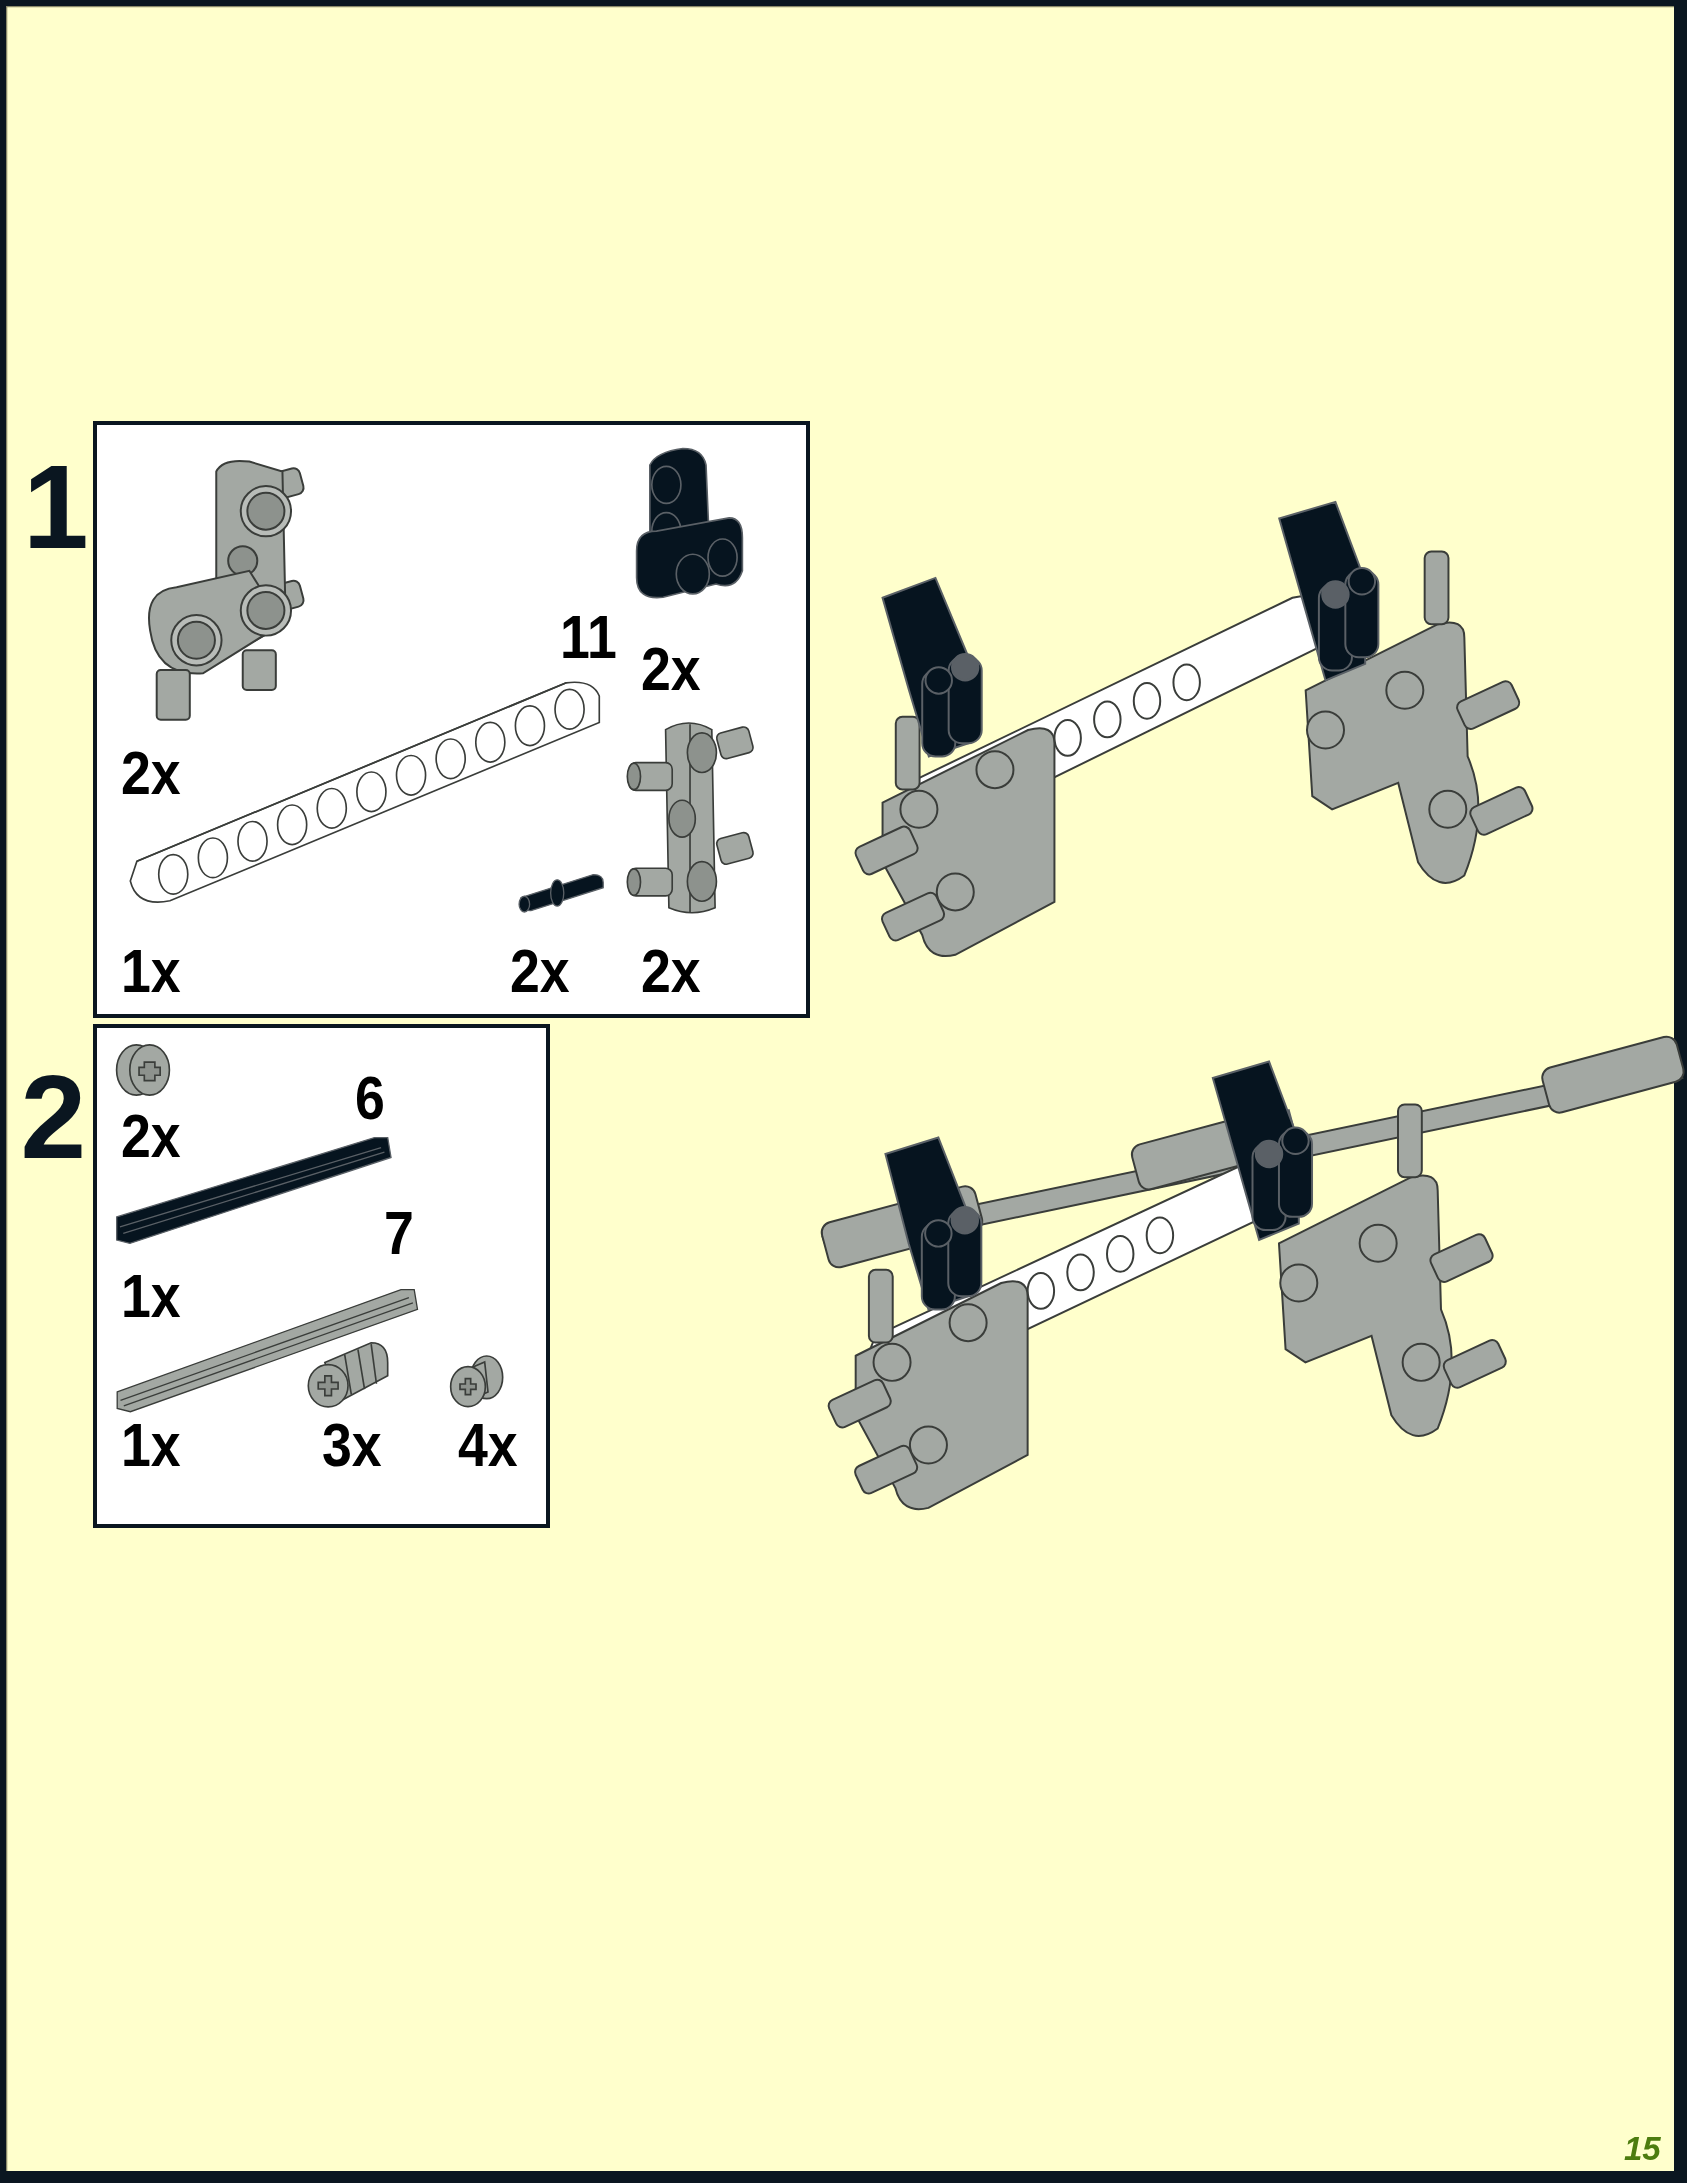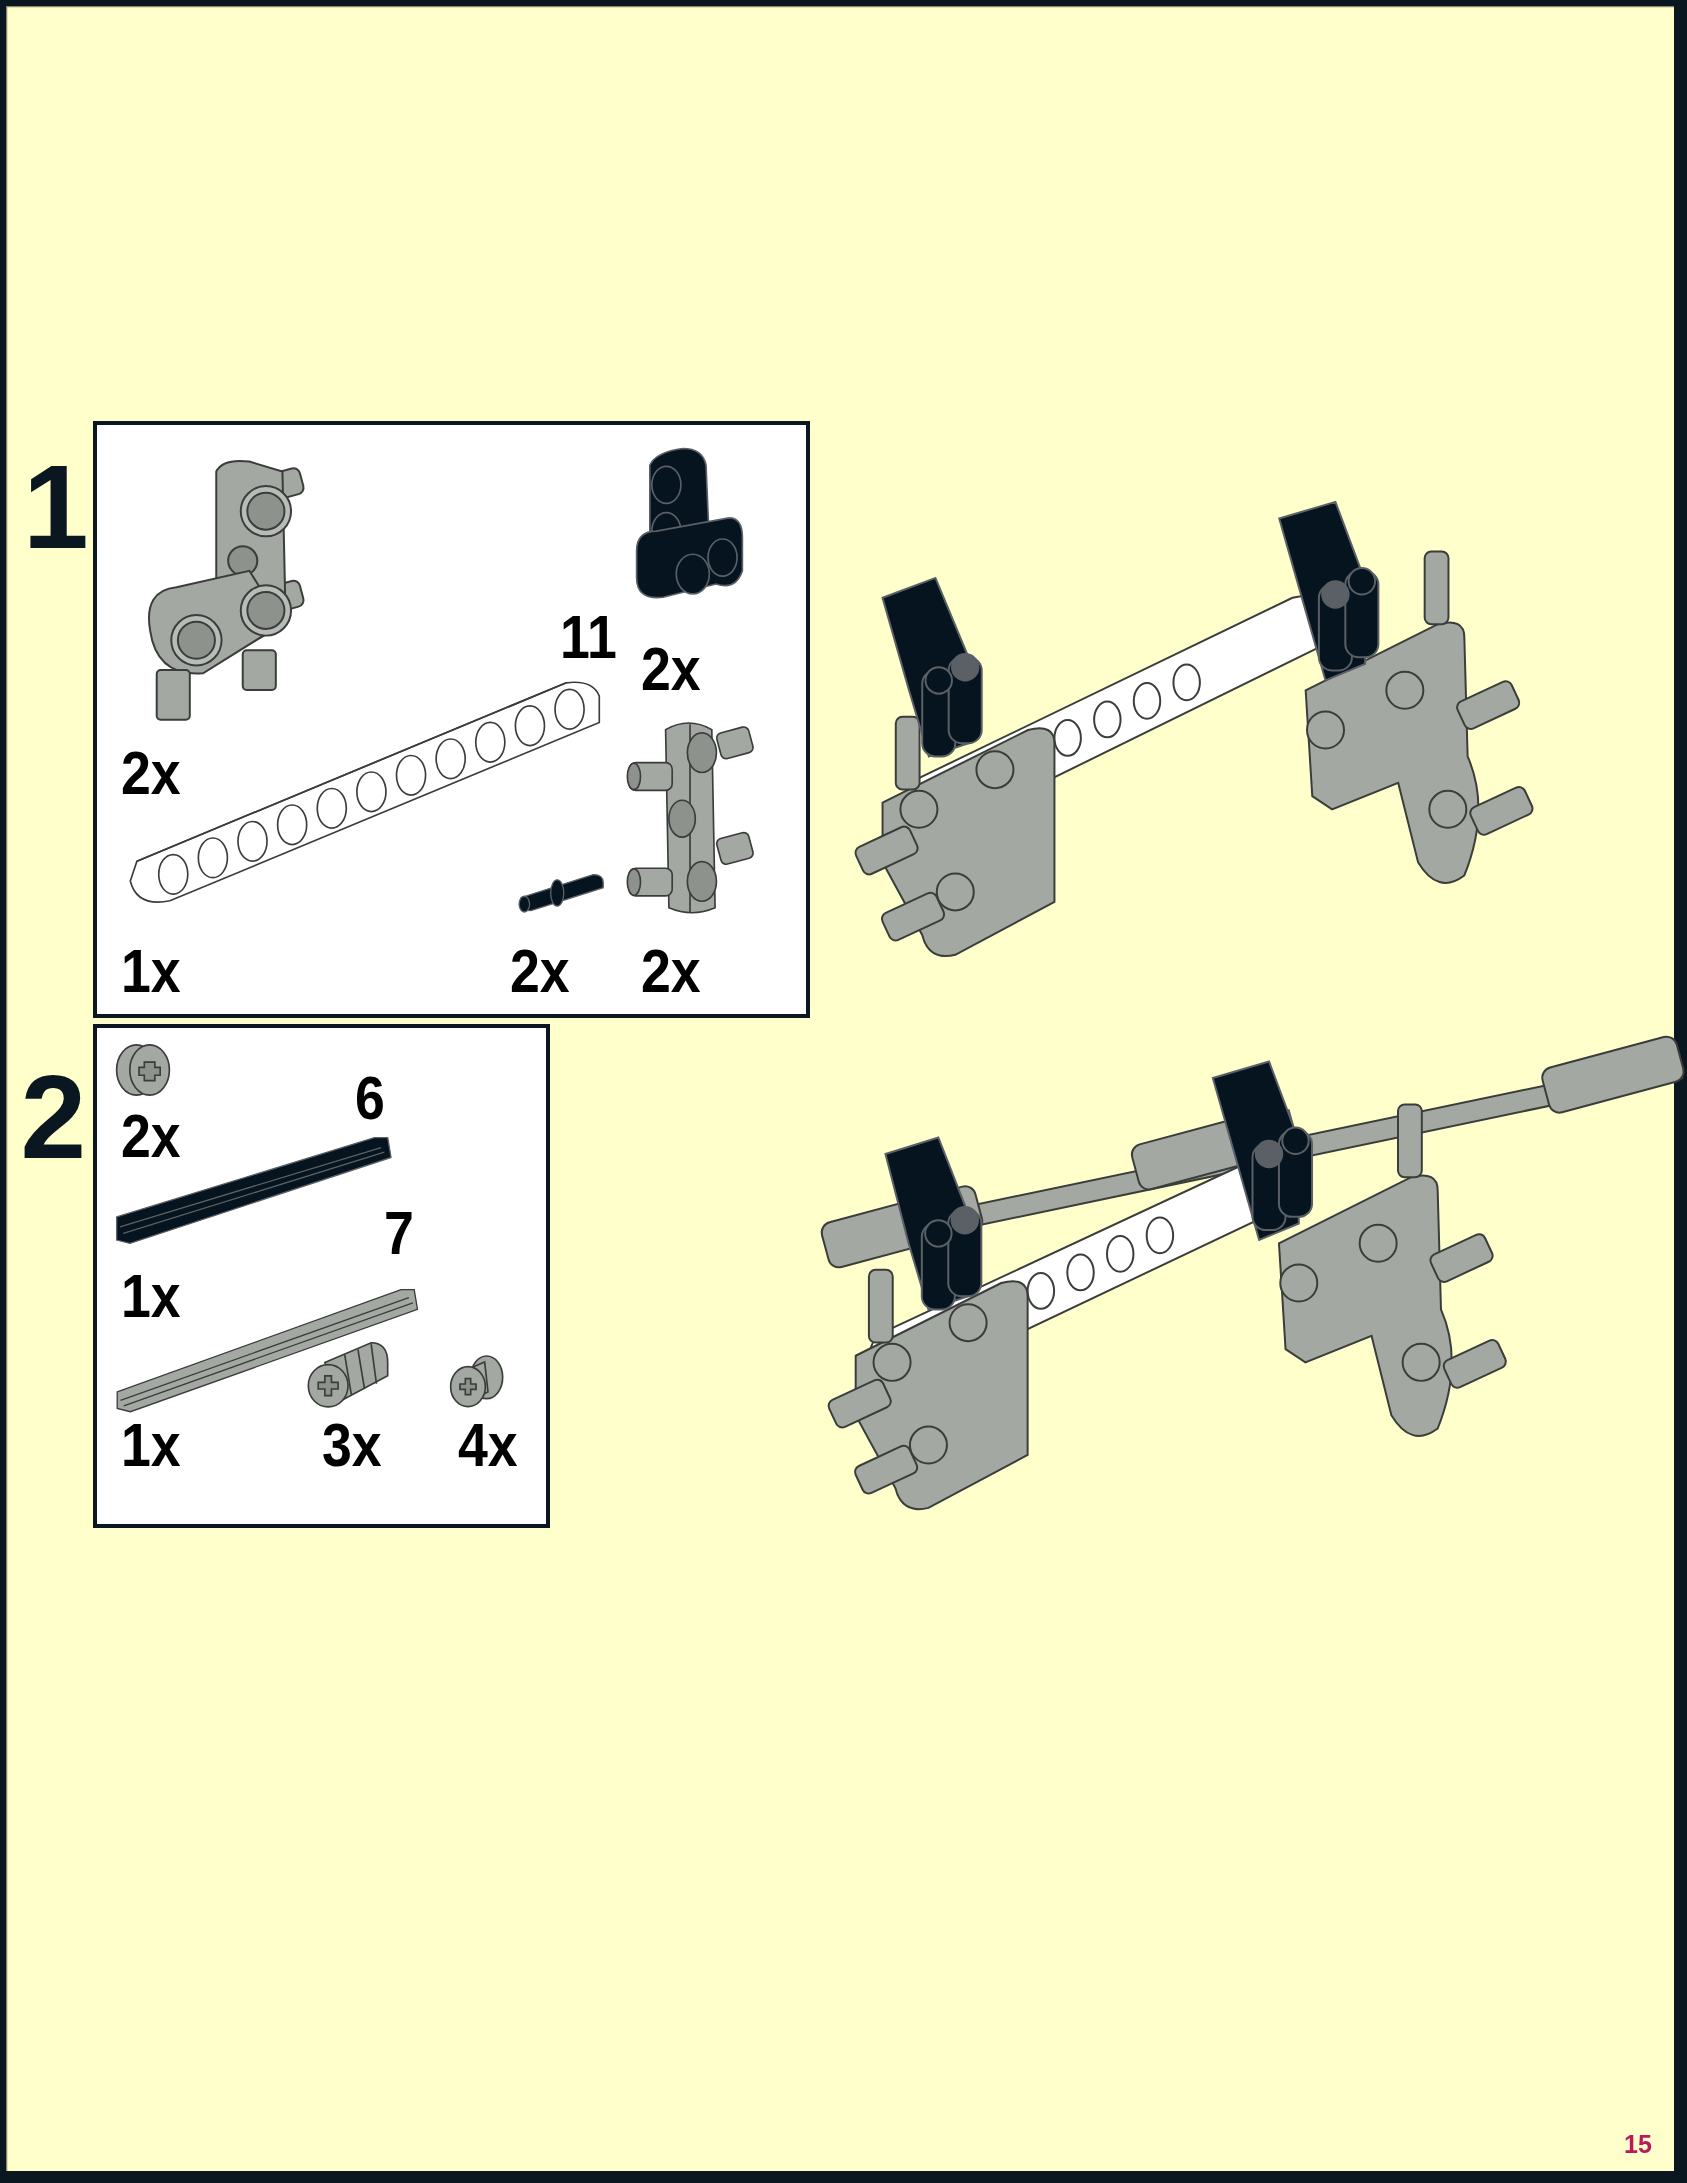--- a/index.html
+++ b/index.html
@@ -16,21 +16,21 @@
   .callout {
     position: absolute; background: #ffffff; border: 4px solid #0a1620; box-sizing: border-box;
   }
   .qty, .len {
     position: absolute; font-family: "Liberation Sans", sans-serif; font-weight: bold;
     color: #000; font-size: 61px; line-height: 1; transform: scaleX(0.88); transform-origin: left top;
   }
   .part, .assembly { position: absolute; }
   .page-number {
     position: absolute; font-family: "Liberation Sans", sans-serif; font-weight: bold;
-    color: #be185d; font-size: 25px; line-height: 1;
+    color: #4d7c0f; font-size: 33px; line-height: 1; font-style: italic;
   }
   svg { display: block; overflow: visible; }
 </style>
 </head>
 <body>
 
 <div class="page">
 
   <div class="step-num" style="left:17px; top:442px;">1</div>
 

